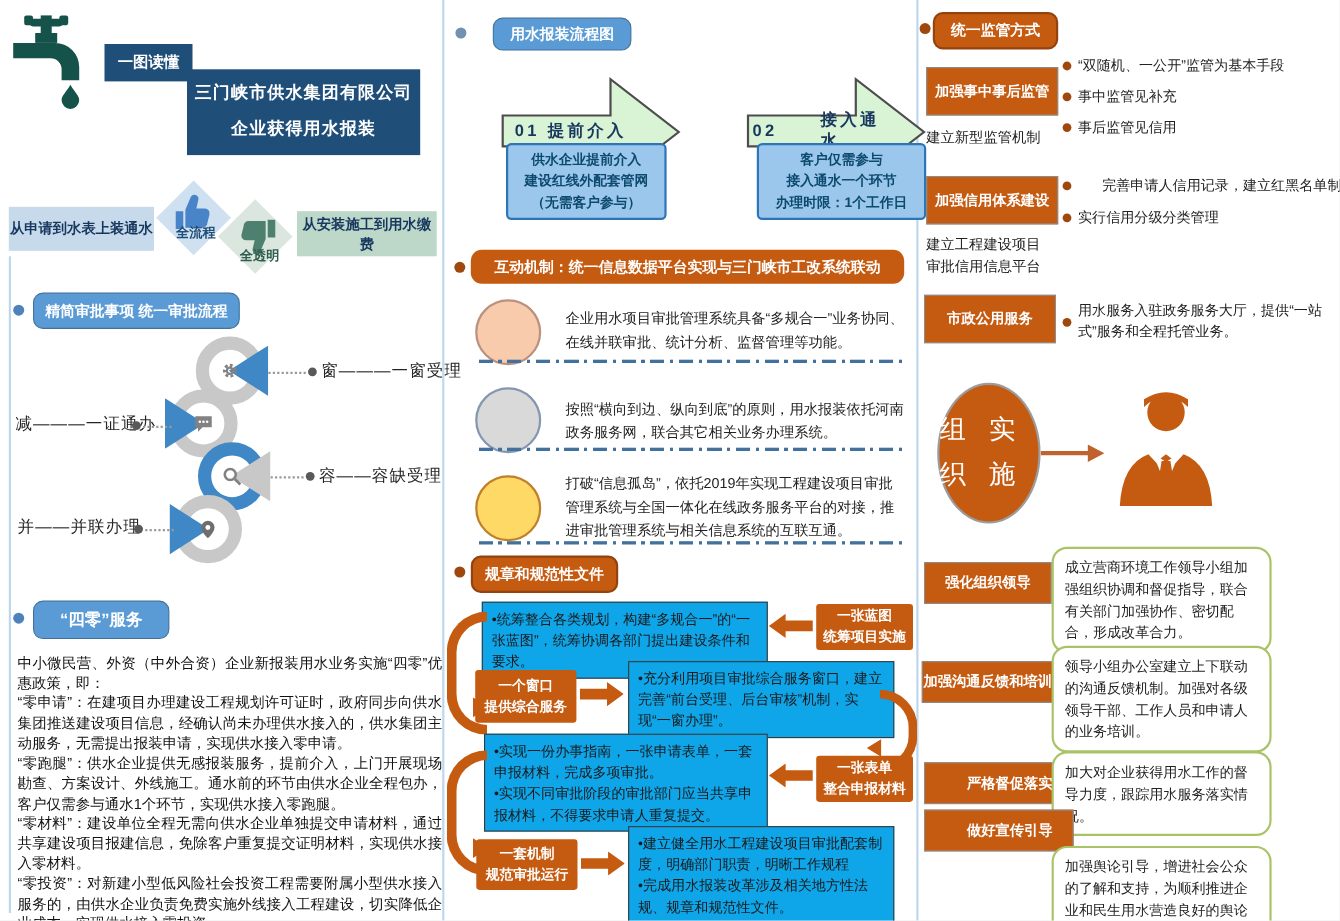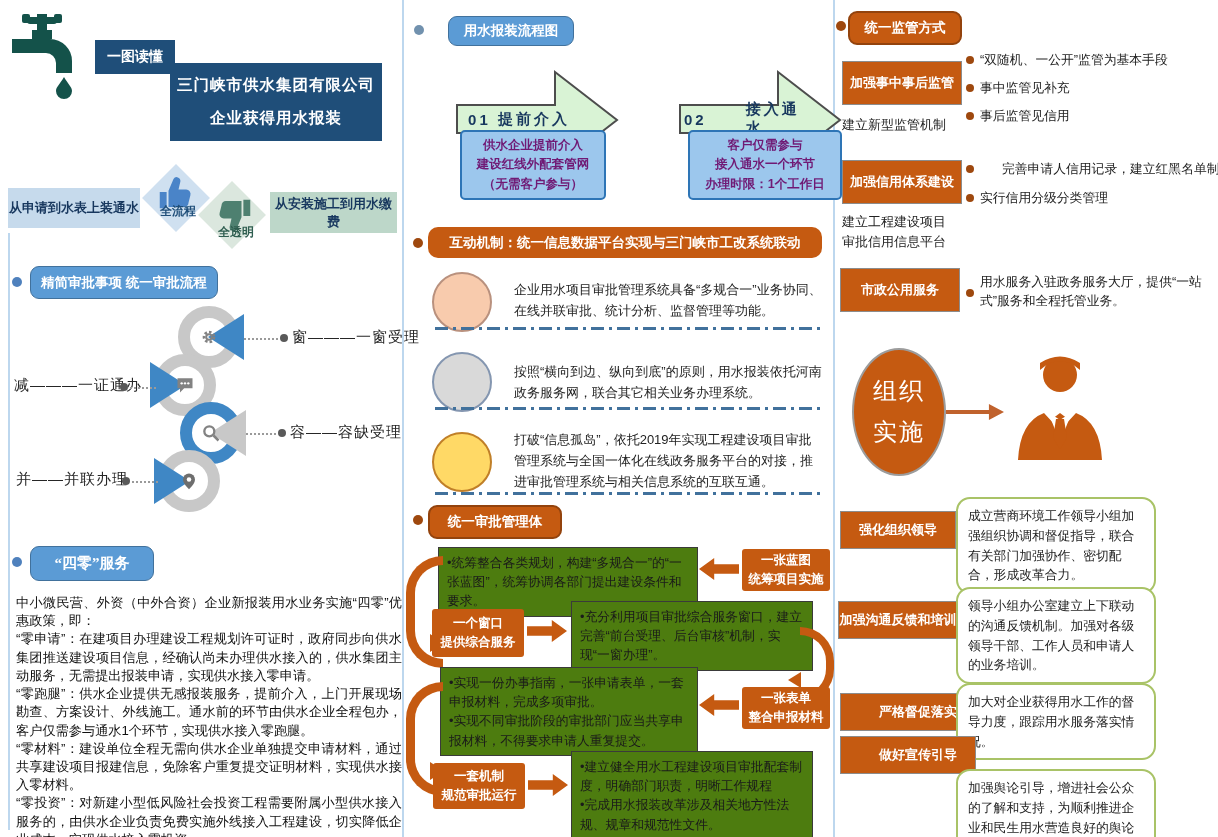--- a/index.html
+++ b/index.html
@@ -32,47 +32,47 @@
   .wedge.wl{left:-4px;top:8px;clip-path:polygon(100% 50%,0 0,0 100%);}
   .ringicon{position:absolute;inset:0;display:flex;align-items:center;justify-content:center;}
   .leader{position:absolute;border-top:2px dotted #9a9a9a;}
   .ldot{position:absolute;width:8px;height:8px;border-radius:50%;background:#595959;}
   .flabel{position:absolute;font-size:15px;color:#262626;letter-spacing:1px;}
   
   .steptext{position:absolute;display:flex;align-items:center;justify-content:center;
             font-weight:bold;font-size:15px;color:#17375E;letter-spacing:3px;}
   .bluebox{position:absolute;background:#9CC7ED;border:2px solid #2E75B6;border-radius:5px;
            display:flex;align-items:center;justify-content:center;text-align:center;
-           font-weight:bold;font-size:12.5px;color:#701a75;line-height:1.55;white-space:pre-line;}
+           font-weight:bold;font-size:12.5px;color:#0c4a6e;line-height:1.55;white-space:pre-line;}
   .banner{position:absolute;background:#C55A11;border-radius:10px;color:#fff;font-weight:bold;
           font-size:13.5px;display:flex;align-items:center;justify-content:center;text-align:center;}
   .mcircle{position:absolute;width:56px;height:56px;border-radius:50%;}
   .mtext{position:absolute;font-size:13px;line-height:1.6;color:#222;}
   .dashdot{position:absolute;height:3px;
      background:repeating-linear-gradient(90deg,#41719C 0 13px,transparent 13px 18px,#41719C 18px 21px,transparent 21px 26px);}
-  .tbox{position:absolute;background:#4d7c0f;border:1.5px solid #3a3a3a;padding:5px 8px;
+  .tbox{position:absolute;background:#0ea5e9;border:1.5px solid #3a3a3a;padding:5px 8px;
         font-size:12.8px;line-height:1.5;color:#1a1a1a;white-space:pre-line;}
   .obox{position:absolute;background:#C55A11;border-radius:3px;color:#fff;font-weight:bold;
         font-size:12.5px;line-height:1.5;display:flex;align-items:center;justify-content:center;
         text-align:center;white-space:pre-line;}
   .harrow{position:absolute;background:#C55A11;}
   .harrow.r{clip-path:polygon(0 28%,62% 28%,62% 0,100% 50%,62% 100%,62% 72%,0 72%);}
   .harrow.l{clip-path:polygon(100% 28%,38% 28%,38% 0,0 50%,38% 100%,38% 72%,100% 72%);}
   .curve{position:absolute;}
   .curve.cl{border:9px solid #C55A11;border-right:none;border-radius:50px 0 0 50px;}
   .curve.cr{border:8px solid #C55A11;border-left:none;border-radius:0 44px 44px 0;}
   .chead{position:absolute;width:0;height:0;}
   
   .supbox{position:absolute;background:#C55A11;border:1px solid #8c8c8c;color:#fff;font-weight:bold;
           font-size:13px;display:flex;align-items:center;justify-content:center;text-align:center;}
   .caption{position:absolute;font-size:13px;color:#222;line-height:1.5;white-space:pre-line;}
   .item{position:absolute;font-size:12.8px;color:#222;line-height:1.5;}
   .idot{position:absolute;width:8px;height:8px;border-radius:50%;background:#9E480E;}
   .ellipse{position:absolute;background:#C55A11;border:2px solid #9c9c9c;border-radius:50%;
-           display:flex;flex-direction:column;align-items:center;justify-content:center;color:#fff;}
+           display:flex;align-items:center;justify-content:center;color:#fff;}
   .ellipse span{font-size:24px;line-height:1.7;letter-spacing:2px;}
   .greenbox{position:absolute;background:#fff;border:2px solid #A9C367;border-radius:14px;
             padding:7px 10px;font-size:12.8px;line-height:1.55;color:#222;}
 </style>
 </head>
 <body>
 
 <div class="page">
 
   <div class="sep" style="left:402px;"></div>
@@ -178,21 +178,21 @@
             <path d="M12,2 a8,8 0 0 1 8,8 c0,6 -8,13 -8,13 c0,0 -8,-7 -8,-13 a8,8 0 0 1 8,-8 z" fill="#6e6e6e"></path>
             <circle cx="12" cy="10" r="3" fill="#fff"></circle>
           </svg>
       </div>
     </div>
     <span class="flabel" style="left:16px;top:470px;">并——并联办理</span>
     <div class="ldot" style="left:122px;top:477px;"></div>
     <div class="leader" style="left:132px;top:481px;width:26px;"></div>
 
     <div class="bullet b-blue" style="left:12px;top:557px;"></div>
-    <div class="pill blue" style="left:30px;top:546px;width:122px;height:33px;font-size:15px;font-family:Liberation Serif, serif;">
+    <div class="pill blue" style="left:30px;top:546px;width:122px;height:33px;font-size:15px;">
       <span>“四零”服务</span>
     </div>
     <div class="para" style="left:16px;top:594px;width:386px;">中小微民营、外资（中外合资）企业新报装用水业务实施“四零”优惠政策，即：
 “零申请”：在建项目办理建设工程规划许可证时，政府同步向供水集团推送建设项目信息，经确认尚未办理供水接入的，供水集团主动服务，无需提出报装申请，实现供水接入零申请。
 “零跑腿”：供水企业提供无感报装服务，提前介入，上门开展现场勘查、方案设计、外线施工。通水前的环节由供水企业全程包办，客户仅需参与通水1个环节，实现供水接入零跑腿。
 “零材料”：建设单位全程无需向供水企业单独提交申请材料，通过共享建设项目报建信息，免除客户重复提交证明材料，实现供水接入零材料。
 “零投资”：对新建小型低风险社会投资工程需要附属小型供水接入服务的，由供水企业负责免费实施外线接入工程建设，切实降低企业成本，实现供水接入零投资。</div>
   </div>
 
   <div>
@@ -234,21 +234,21 @@
     <div class="mcircle" style="left:432px;top:352px;background:#D9D9D9;border:2px solid #8496B0;"></div>
     <div class="mtext" style="left:514px;top:362px;width:308px;">按照“横向到边、纵向到底”的原则，用水报装依托河南政务服务网，联合其它相关业务办理系统。</div>
     <div class="dashdot" style="left:435px;top:407px;width:390px;"></div>
 
     <div class="mcircle" style="left:432px;top:432px;background:#FFD966;border:2px solid #C07F28;"></div>
     <div class="mtext" style="left:514px;top:430px;width:308px;">打破“信息孤岛”，依托2019年实现工程建设项目审批管理系统与全国一体化在线政务服务平台的对接，推进审批管理系统与相关信息系统的互联互通。</div>
     <div class="dashdot" style="left:435px;top:492px;width:390px;"></div>
 
     <div class="bullet b-brown" style="left:413px;top:515px;"></div>
     <div class="pill orange" style="left:428px;top:505px;width:130px;height:30px;">
-      <span>统一审批管理体</span>
+      <span>规章和规范性文件</span>
     </div>
 
     <div class="tbox" style="left:438px;top:547px;width:242px;">•统筹整合各类规划，构建“多规合一”的“一张蓝图”，统筹协调各部门提出建设条件和要求。</div>
     <div class="harrow l" style="left:699px;top:558px;width:40px;height:22px;"></div>
     <div class="obox" style="left:742px;top:549px;width:88px;height:42px;">一张蓝图
 统筹项目实施</div>
 
     <div class="curve cl" style="left:406px;top:556px;width:28px;height:94px;"></div>
     <div class="chead" style="left:430px;top:634px;border-top:9px solid transparent;border-bottom:9px solid transparent;border-left:14px solid #C55A11;"></div>
 

